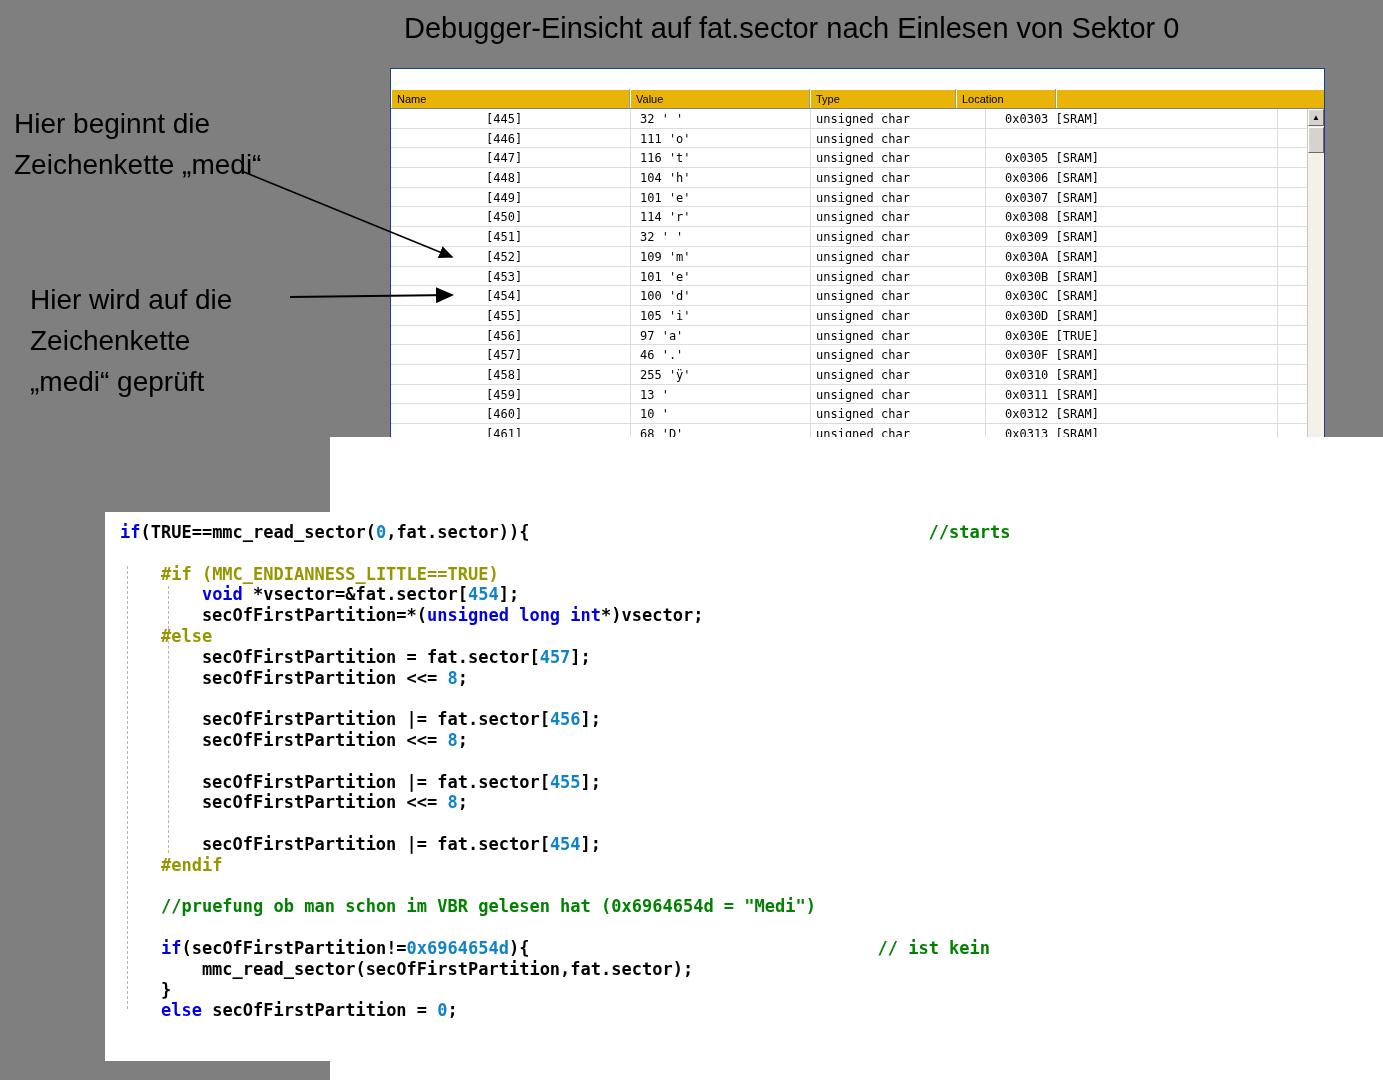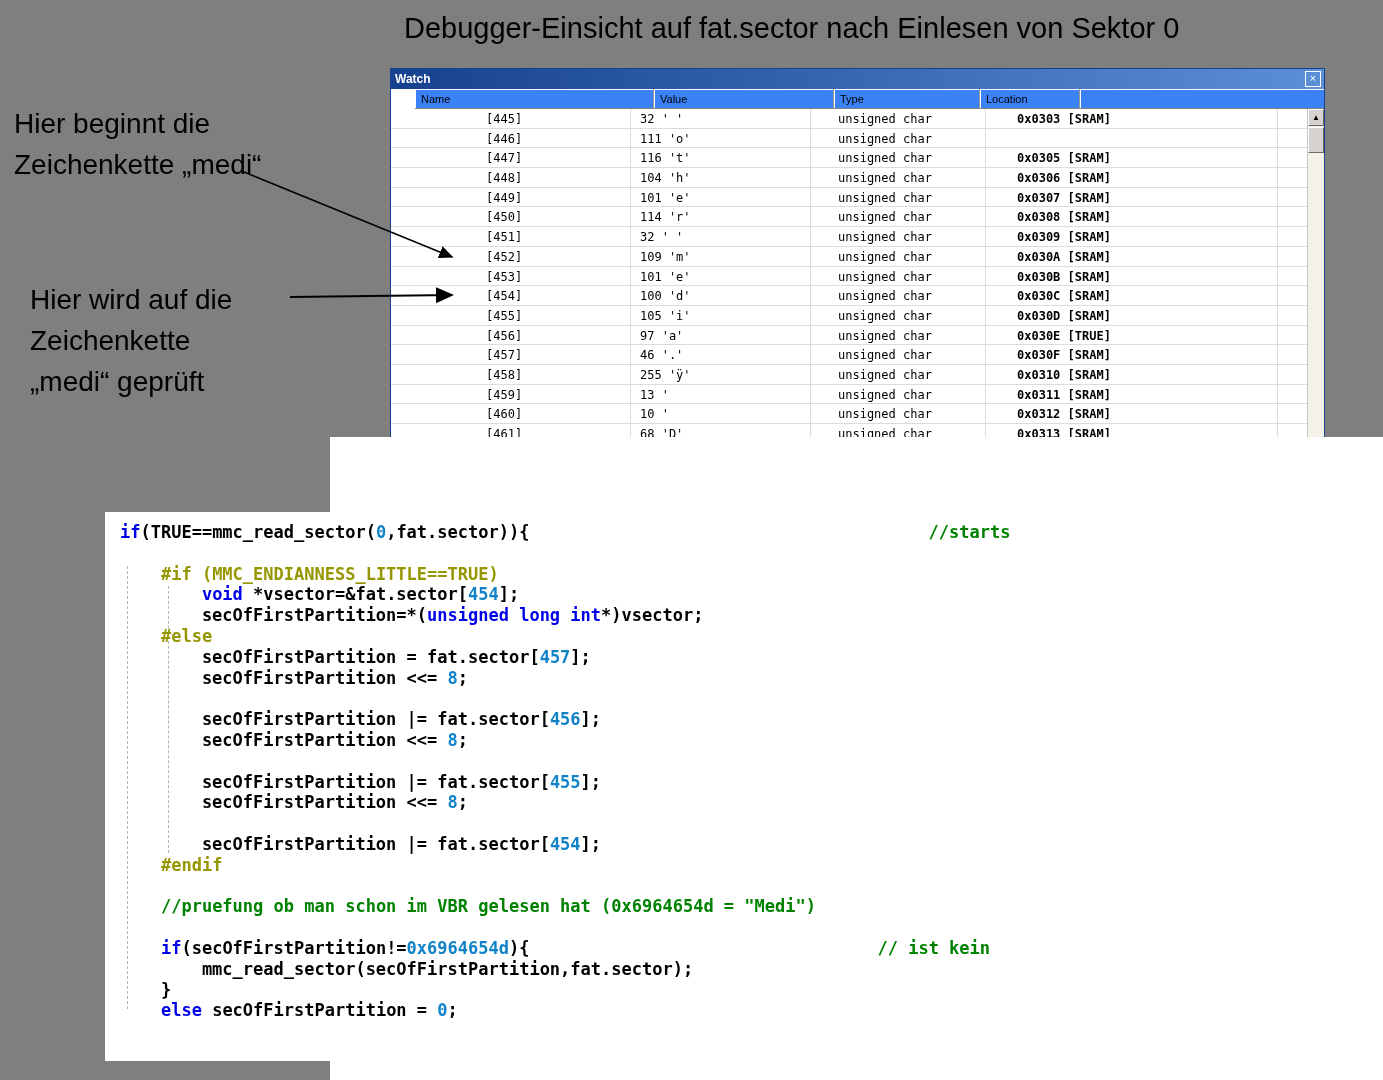--- a/index.html
+++ b/index.html
@@ -32,43 +32,43 @@
     position:absolute;left:0;top:0;right:0;height:20px;
     background:linear-gradient(90deg,var(--titlebar_start,#16418f),var(--titlebar_end,#5b8fd6));
     display:flex;align-items:center;
   }
   .titlebar-text{color:#fff;font-weight:bold;font-size:12px;padding-left:4px;}
   .close-btn{
     margin-left:auto;margin-right:3px;width:14px;height:14px;border:1px solid #fff;
     color:#fff;font-size:11px;line-height:12px;text-align:center;cursor:pointer;
   }
   .header-row{
-    position:absolute;top:20px;left:0;right:0;height:20px;background:#3b82f6;
-    display:flex;font-size:11px;color:#000;border-bottom:1px solid #808080;box-sizing:border-box;margin-left:24px;
+    position:absolute;top:20px;left:0;right:0;height:20px;background:#eab308;
+    display:flex;font-size:11px;color:#000;border-bottom:1px solid #808080;box-sizing:border-box;
   }
   .h-cell{
     box-sizing:border-box;padding:4px 0 0 6px;border-right:1px solid #9c9a92;
     box-shadow:inset 1px 1px 0 #ffffff;white-space:nowrap;overflow:hidden;
   }
   .h-name{width:239px}.h-value{width:180px}.h-type{width:146px}.h-loc{width:100px}
   .h-fill{flex:1;border-right:none}
 
   .watch-body{position:absolute;top:40px;left:0;right:0;bottom:0;overflow:hidden;background:#fff;}
   .rows-wrap{position:absolute;left:0;top:0;right:17px;bottom:0;}
   .vline{position:absolute;top:0;bottom:0;width:1px;background:#dcdcdc;}
   .vl-1{left:239px}.vl-2{left:419px}.vl-3{left:594px}.vl-4{left:886px}
   .w-row{
     display:flex;height:19.7px;box-sizing:border-box;border-bottom:1px solid #dcdcdc;
     font-family:"DejaVu Sans Mono",monospace;font-size:12px;color:#000;position:relative;
   }
   .w-cell{box-sizing:border-box;white-space:pre;padding-top:3px;overflow:visible;}
   .c-name{width:239px;padding-left:95px;}
   .c-value{width:180px;padding-left:10px;}
-  .c-type{width:175px;padding-left:6px;margin-left:22px;}
-  .c-location{flex:1;padding-left:10px;font-weight:bold;}
+  .c-type{width:175px;padding-left:6px;}
+  .c-location{flex:1;padding-left:20px;}
 
   .scrollbar{
     position:absolute;right:0;top:0;bottom:0;width:17px;background:#f3f1e8;
     border-left:1px solid #c6c6c6;box-sizing:border-box;
   }
   .sb-btn-up{
     position:absolute;top:0;left:0;right:0;height:17px;background:#d6d3ce;
     border:1px solid;border-color:#fff #6d6a65 #6d6a65 #fff;box-sizing:border-box;
     text-align:center;font-size:8px;line-height:15px;color:#000;cursor:pointer;
   }
@@ -98,24 +98,20 @@
   #guide2{left:168px;top:586px;height:267px;}
 </style>
 </head>
 <body>
 
 <div class="stage">
 
   <div class="slide-title">Debugger-Einsicht auf fat.sector nach Einlesen von Sektor 0</div>
 
   <div class="watch-window">
-    <div class="titlebar">
-      <span class="titlebar-text">Watch</span>
-      <span class="close-btn">×</span>
-    </div>
     <div class="header-row">
       <div class="h-cell h-name">Name</div>
       <div class="h-cell h-value">Value</div>
       <div class="h-cell h-type">Type</div>
       <div class="h-cell h-loc">Location</div>
       <div class="h-cell h-fill"></div>
     </div>
     <div class="watch-body">
       <div class="rows-wrap" id="watch-rows">
         <div class="vline vl-1"></div>

